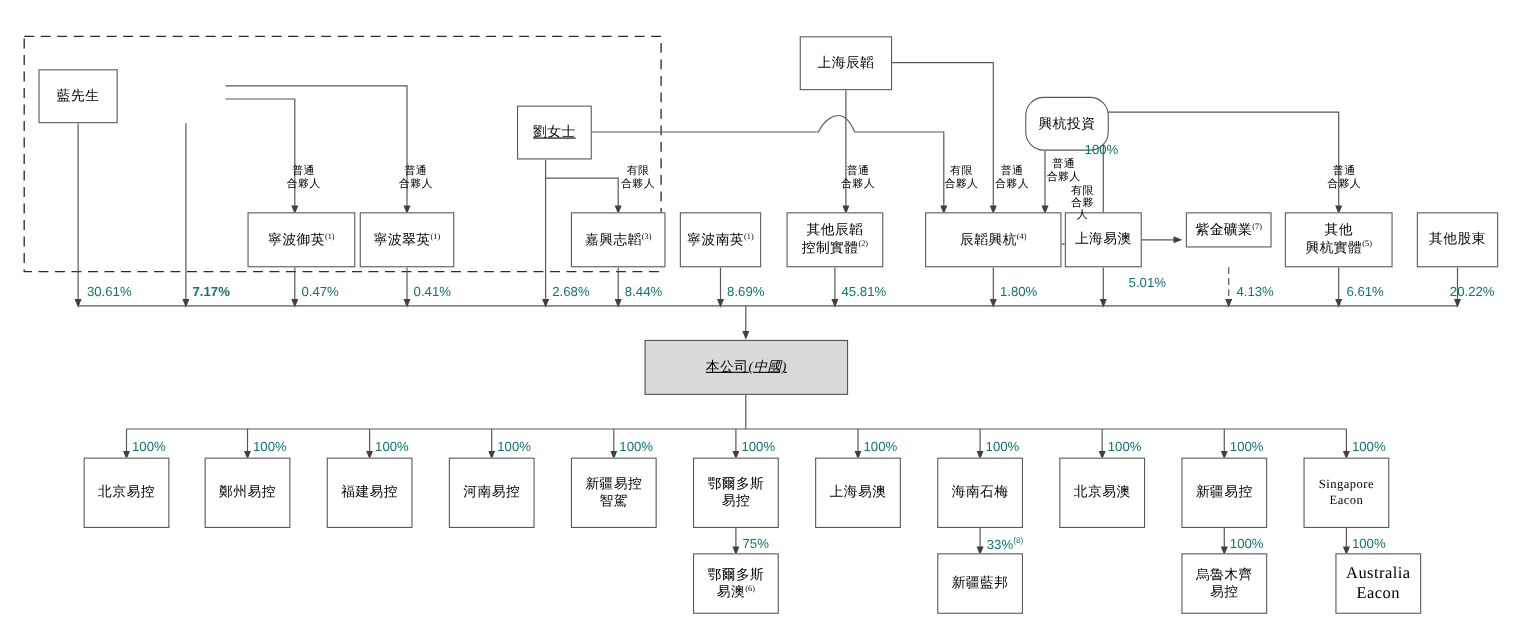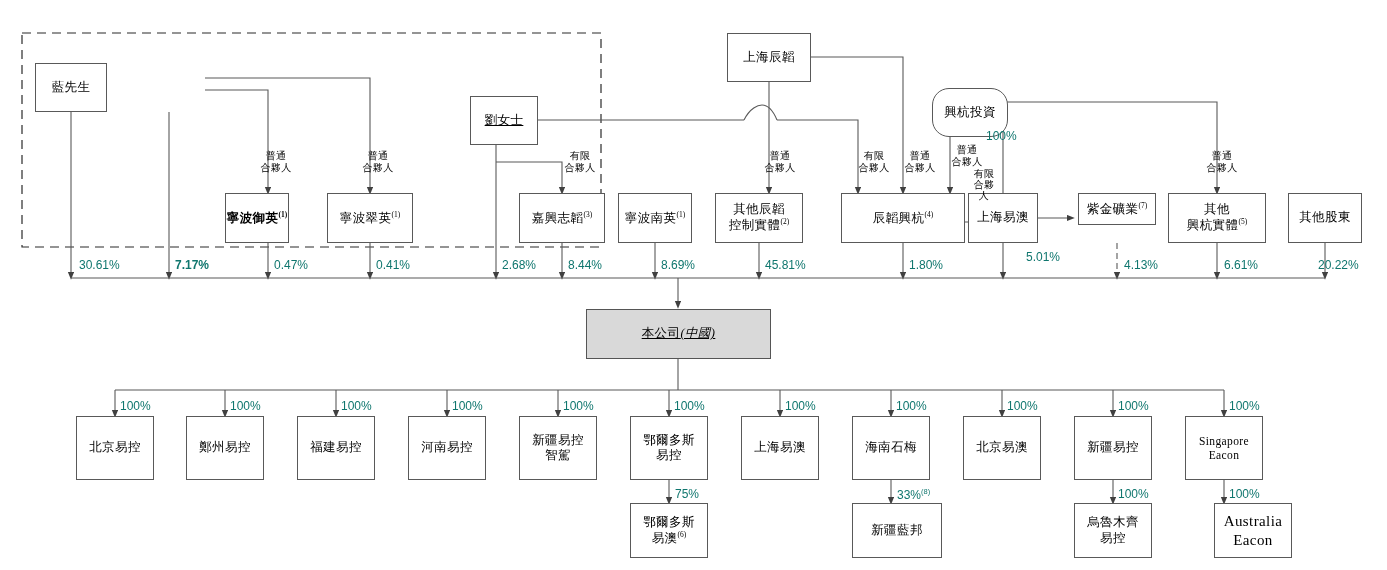--- a/index.html
+++ b/index.html
@@ -111,21 +111,21 @@
   <div class="node" style="left:470px;top:96px;width:68px;height:49px;text-decoration:underline;">
     <span>劉女士</span>
   </div>
   <div class="node" style="left:727px;top:33px;width:84px;height:49px;">
     <span>上海辰韜</span>
   </div>
   <div class="node" style="left:932px;top:88px;width:76px;height:49px;border-radius:17px;">
     <span>興杭投資</span>
   </div>
 
-  <div class="node" style="left:225px;top:193px;width:64px;height:50px;font-weight:bold;">
+  <div class="node" style="left:225px;top:193px;width:98px;height:50px;">
     <span><span>寧波御英</span><span class="sup">(1)</span></span>
   </div>
   <div class="node" style="left:327px;top:193px;width:86px;height:50px;">
     <span><span>寧波翠英</span><span class="sup">(1)</span></span>
   </div>
   <div class="node" style="left:519px;top:193px;width:86px;height:50px;">
     <span><span>嘉興志韜</span><span class="sup">(3)</span></span>
   </div>
   <div class="node" style="left:618px;top:193px;width:74px;height:50px;">
     <span><span>寧波南英</span><span class="sup">(1)</span></span>
@@ -232,21 +232,21 @@
   <div class="pct" style="left:674px;top:399px;">100%</div>
   <div class="pct" style="left:785px;top:399px;">100%</div>
   <div class="pct" style="left:896px;top:399px;">100%</div>
   <div class="pct" style="left:1007px;top:399px;">100%</div>
   <div class="pct" style="left:1118px;top:399px;">100%</div>
   <div class="pct" style="left:1229px;top:399px;">100%</div>
 
   <div class="node" style="left:630px;top:503px;width:78px;height:55px;">
     <span><span>鄂爾多斯</span><br><span>易澳</span><span class="sup">(6)</span></span>
   </div>
-  <div class="node" style="left:852px;top:503px;width:90px;height:55px;">
+  <div class="node" style="left:852px;top:503px;width:78px;height:55px;">
     <span><span>新疆藍邦</span></span>
   </div>
   <div class="node" style="left:1074px;top:503px;width:78px;height:55px;">
     <span><span>烏魯木齊</span><br><span>易控</span></span>
   </div>
   <div class="node" style="left:1214px;top:503px;width:78px;height:55px;font-size:15px;">
     <span><span>Australia</span><br><span>Eacon</span></span>
   </div>
 
   <div class="pct" style="left:675px;top:487px;">75%</div>

